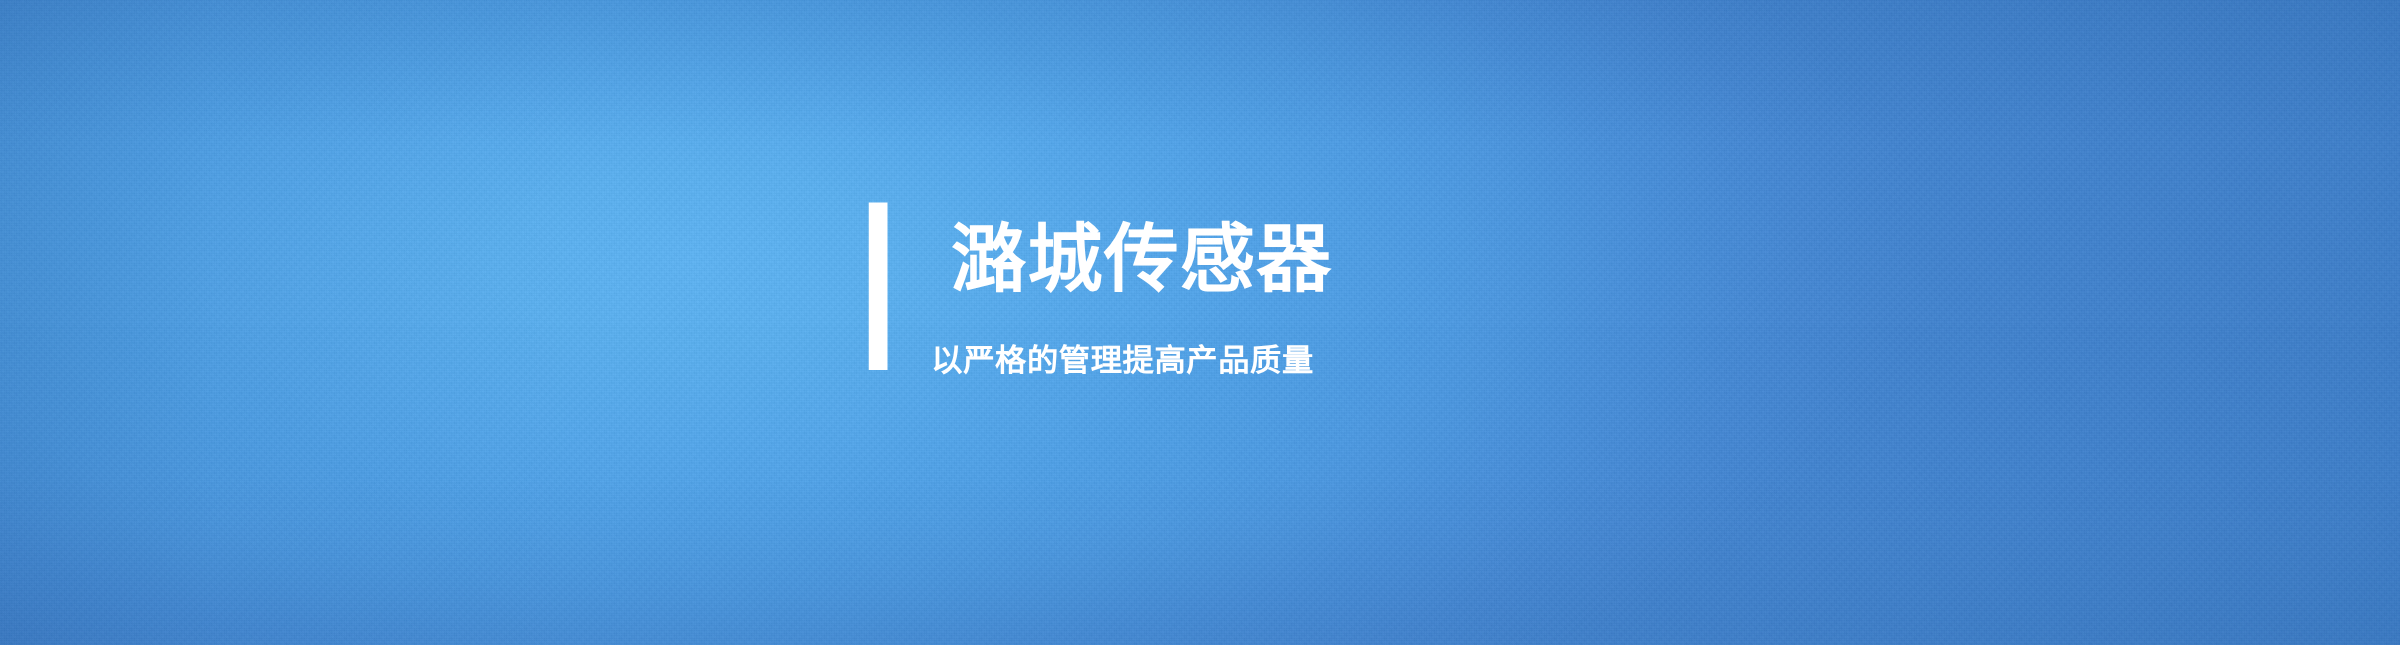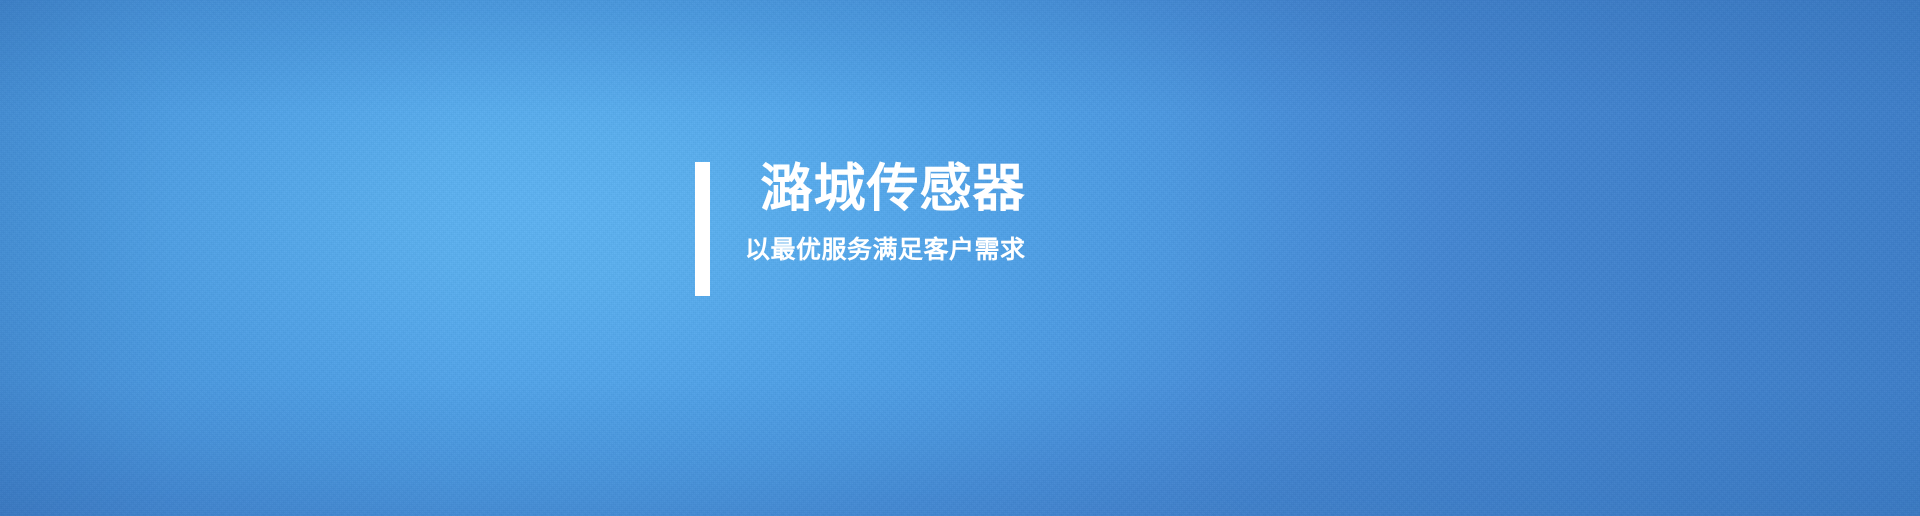--- a/index.html
+++ b/index.html
@@ -95,25 +95,25 @@
 
   .text-block {
     margin-left: 35px;
     display: flex;
     flex-direction: column;
     justify-content: flex-start;
   }
 
   .headline {
     color: #ffffff;
-    font-size: 52px;
+    font-size: 60px;
     font-weight: bold;
     line-height: 1;
     letter-spacing: 1px;
-    margin: 0;
+    margin: 16px;
     padding: 0;
     white-space: nowrap;
     text-align: right;
   }
 
   .tagline {
     color: #ffffff;
     font-size: 25px;
     font-weight: bold;
     line-height: 1;
@@ -134,17 +134,17 @@
 
   <div class="content">
 
     <div class="accent-bar"></div>
 
     <div class="text-block">
 
       <div class="headline">潞城传感器</div>
 
 
-      <div class="tagline tagline-2">以最优服务满足客户需求</div>
+      <div class="tagline tagline-2">以严格的管理提高产品质量</div>
 
     </div>
   </div>
 </div>
 
 </body></html>

